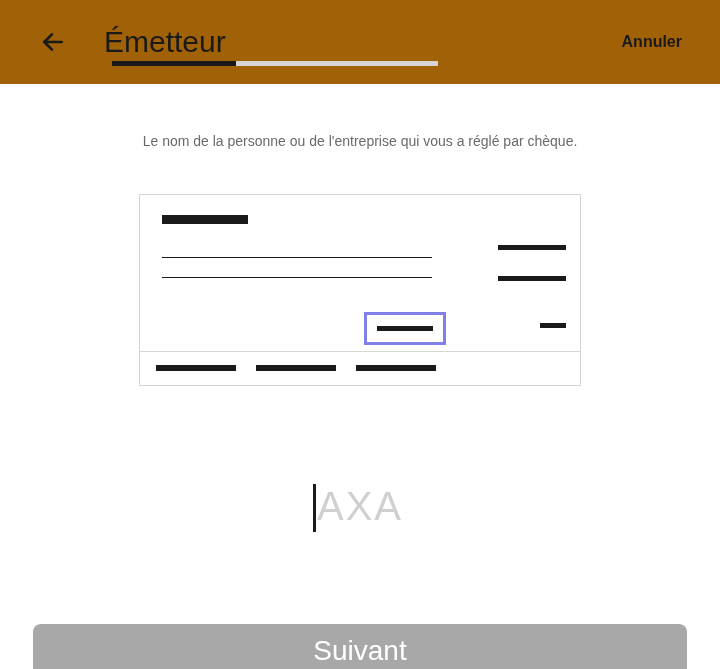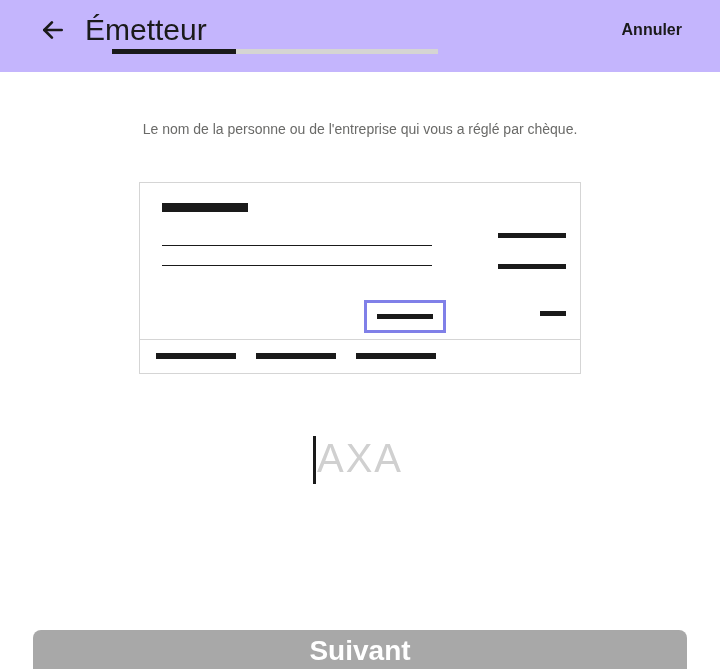--- a/index.html
+++ b/index.html
@@ -8,25 +8,25 @@
       box-sizing: border-box;
     }
     body {
       font-family: -apple-system, BlinkMacSystemFont, 'Segoe UI', Helvetica, Arial, sans-serif;
       background: #fff;
       width: 720px;
       height: 669px;
       overflow: hidden;
     }
     .header {
-      background: #c4b5fd;
-      padding: 13px 38px 25px 38px;
+      background: #a16207;
+      padding: 25px 38px 25px 38px;
       display: flex;
       align-items: center;
-      gap: 17px;
+      gap: 36px;
       position: relative;
     }
     .back-arrow {
       width: 30px;
       height: 30px;
       display: flex;
       align-items: center;
       justify-content: center;
       cursor: pointer;
     }
@@ -172,21 +172,21 @@
       display: flex;
       gap: 20px;
     }
     .ch-footer span {
       width: 80px;
       height: 6px;
       background: #1a1a1a;
       display: inline-block;
     }
     .input-wrapper {
-      margin-top: 62px;
+      margin-top: 98px;
       text-align: center;
       position: relative;
     }
     .input-placeholder {
       font-size: 40px;
       font-weight: 400;
       color: #d0d0d0;
       letter-spacing: 2px;
       display: inline-block;
       position: relative;
@@ -197,29 +197,29 @@
       top: 0;
       width: 3px;
       height: 48px;
       background: #1a1a1a;
     }
     .bottom-button {
       position: absolute;
       bottom: 0;
       left: 33px;
       right: 33px;
-      height: 39px;
+      height: 45px;
       background: #a8a8a8;
       border-radius: 8px 8px 0 0;
       display: flex;
       align-items: flex-end;
       justify-content: center;
       color: #fff;
       font-size: 28px;
-      font-weight: 700;
+      font-weight: 400;
       cursor: pointer;
       overflow: hidden;
       padding-bottom: 2px;
     }
   </style>
 </head>
 <body>
 
 <div class="header">
   <div class="back-arrow">

